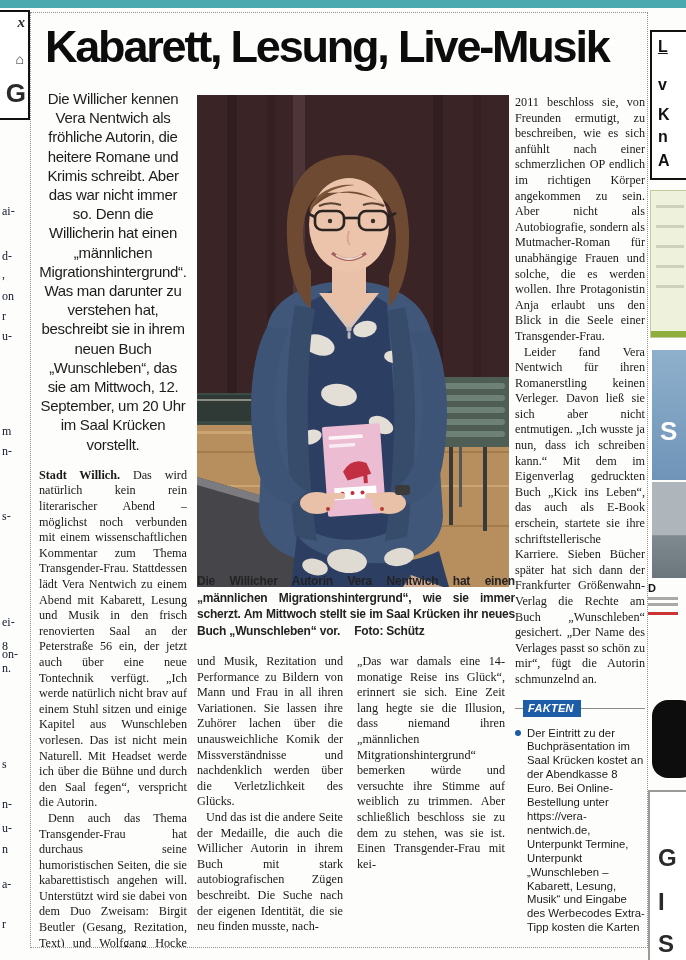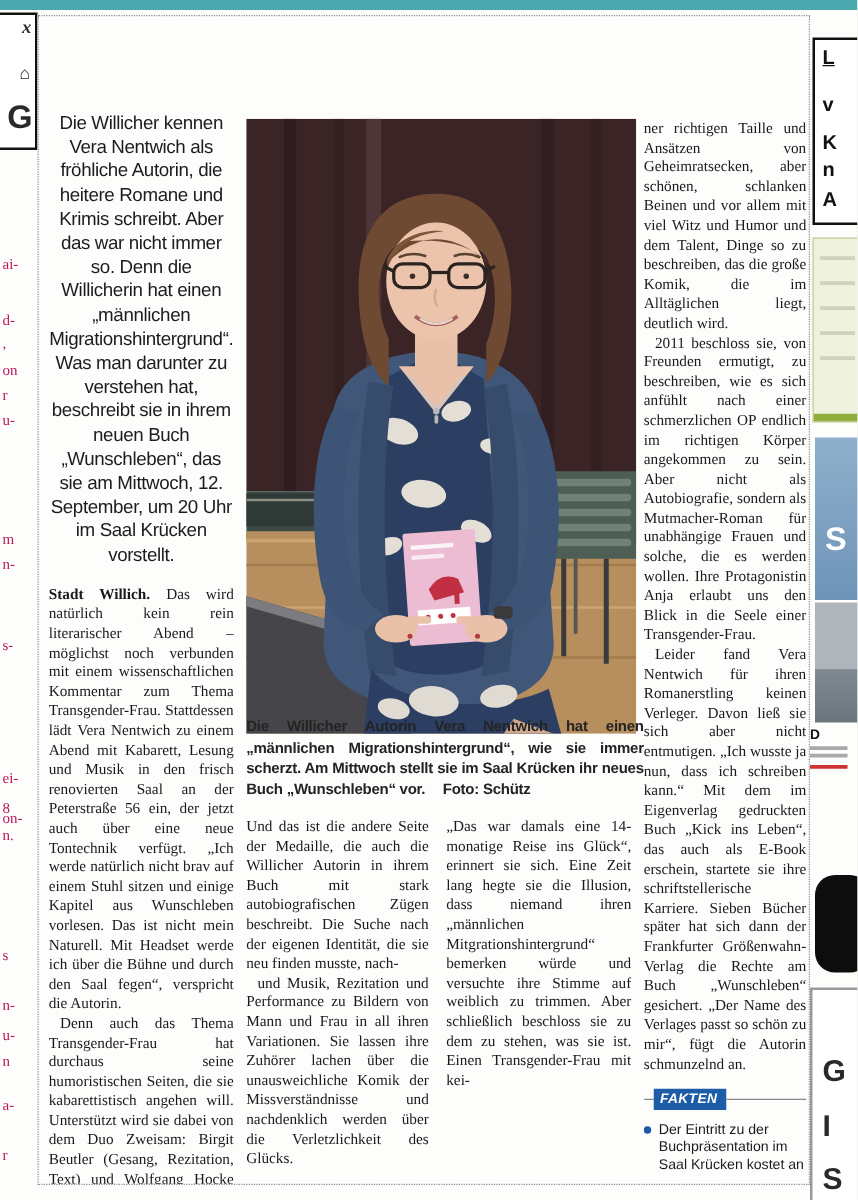--- a/index.html
+++ b/index.html
@@ -42,21 +42,21 @@
   .fakten-label{background:#1d5ca7;color:#fff;font:700 11px/1 "Liberation Sans",sans-serif;
                 font-style:italic;padding:3px 7px 3px 5px;letter-spacing:.3px;}
   .fakten-list{font:400 11.3px/13.9px "Liberation Sans",sans-serif;color:#1b1b1b;
                text-align:left;}
   .fakten-item{position:relative;padding-left:12px;}
   .fakten-item .dot{position:absolute;left:0;top:3px;width:6px;height:6px;border-radius:50%;
                     background:#1d5ca7;}
 
   
   .edge{position:absolute;font-family:"Liberation Serif",serif;color:#2a2a2a;}
-  .frag{position:absolute;left:2px;font:12px/12px "Liberation Serif",serif;color:#be185d;}
+  .frag{position:absolute;left:2px;font:12px/12px "Liberation Serif",serif;color:#0f172a;}
   .leftbox{position:absolute;left:-6px;top:10px;width:32px;height:106px;background:#fff;
            border:2px solid #111;}
   .leftbox .x{position:absolute;right:3px;top:2px;font:italic 700 15px "Liberation Serif",serif;}
   .leftbox .house{position:absolute;right:4px;top:40px;font-size:14px;}
   .leftbox .g{position:absolute;right:2px;top:68px;font:700 26px/26px "Liberation Sans",sans-serif;}
   .rightbox1{position:absolute;right:-8px;top:30px;width:40px;height:146px;background:#fff;
              border:2px solid #111;font:700 16px "Liberation Sans",sans-serif;color:#111;}
   .rightbox1 span{position:absolute;left:6px;}
   .greenbox{position:absolute;right:-8px;top:190px;width:42px;height:146px;background:#eef2dc;
             border:1px solid #c2cb9a;}
@@ -137,20 +137,21 @@
     </div>
     <div class="blackblob"></div>
     <div class="whitebox">
       <span style="top:52px">G</span>
       <span style="top:96px">I</span>
       <span style="top:138px">S</span>
     </div>
   </div>
 
   <div class="article">
+    <h1 class="headline">Kabarett, Lesung, Live-Musik</h1>
 
     <div class="col col1">
       <div class="intro">Die Willicher kennen Vera Nentwich als fröhliche Autorin, die heitere Romane und Krimis schreibt. Aber das war nicht immer so. Denn die Willicherin hat einen „männlichen Migrationshintergrund“. Was man darunter zu verstehen hat, beschreibt sie in ihrem neuen Buch „Wunschleben“, das sie am Mittwoch, 12. September, um 20 Uhr im Saal Krücken vorstellt.</div>
       <p><span class="lead-in">Stadt Willich.</span><span> Das wird natürlich kein rein literarischer Abend – möglichst noch verbunden mit einem wissenschaftlichen Kommentar zum Thema Transgender-Frau. Stattdessen lädt Vera Nentwich zu einem Abend mit Kabarett, Lesung und Musik in den frisch renovierten Saal an der Peterstraße 56 ein, der jetzt auch über eine neue Tontechnik verfügt. „Ich werde natürlich nicht brav auf einem Stuhl sitzen und einige Kapitel aus Wunschleben vorlesen. Das ist nicht mein Naturell. Mit Headset werde ich über die Bühne und durch den Saal fegen“, verspricht die Autorin.</span></p>
       <p>Denn auch das Thema Transgender-Frau hat durchaus seine humoristischen Seiten, die sie kabarettistisch angehen will. Unterstützt wird sie dabei von dem Duo Zweisam: Birgit Beutler (Gesang, Rezitation, Text) und Wolfgang Hocke (Gitarre, Gesang, Komposition) verbinden in ihren Eigenkompositionen Wort</p>
     </div>
 
     <div class="photo">
       <svg width="312" height="492" viewBox="0 0 312 492" xmlns="http://www.w3.org/2000/svg">
 
@@ -263,29 +264,28 @@
           <path d="M139,160 Q152,168 165,160" stroke="#e8d5cb" stroke-width="2" fill="none"></path>
         </g>
       </svg>
     </div>
 
     <div class="caption">
       <span>Die Willicher Autorin Vera Nentwich hat einen „männlichen Migrationshintergrund“, wie sie immer scherzt. Am Mittwoch stellt sie im Saal Krücken ihr neues Buch „Wunschleben“ vor.</span><span class="credit">Foto: Schütz</span>
     </div>
 
     <div class="col col2">
+      <p>und Musik, Rezitation und Performance zu Bildern von Mann und Frau in all ihren Variationen. Sie lassen ihre Zuhörer lachen über die unausweichliche Komik der Missverständnisse und nachdenklich werden über die Verletzlichkeit des Glücks.</p>
       <p>Und das ist die andere Seite der Medaille, die auch die Willicher Autorin in ihrem Buch mit stark autobiografischen Zügen beschreibt. Die Suche nach der eigenen Identität, die sie neu finden musste, nach-</p>
-      <p>und Musik, Rezitation und Performance zu Bildern von Mann und Frau in all ihren Variationen. Sie lassen ihre Zuhörer lachen über die unausweichliche Komik der Missverständnisse und nachdenklich werden über die Verletzlichkeit des Glücks.</p>
     </div>
     <div class="col col3">
       <p>„Das war damals eine 14-monatige Reise ins Glück“, erinnert sie sich. Eine Zeit lang hegte sie die Illusion, dass niemand ihren „männlichen Mitgrationshintergrund“ bemerken würde und versuchte ihre Stimme auf weiblich zu trimmen. Aber schließlich beschloss sie zu dem zu stehen, was sie ist. Einen Transgender-Frau mit kei-</p>
     </div>
 
     <div class="col col4">
-      <p>ner richtigen Taille und Ansätzen von Geheimratsecken, aber schönen, schlanken Beinen und vor allem mit viel Witz und Humor und dem Talent, Dinge so zu beschreiben, das die große Komik, die im Alltäglichen liegt, deutlich wird.</p>
       <p>2011 beschloss sie, von Freunden ermutigt, zu beschreiben, wie es sich anfühlt nach einer schmerzlichen OP endlich im richtigen Körper angekommen zu sein. Aber nicht als Autobiografie, sondern als Mutmacher-Roman für unabhängige Frauen und solche, die es werden wollen. Ihre Protagonistin Anja erlaubt uns den Blick in die Seele einer Transgender-Frau.</p>
       <p>Leider fand Vera Nentwich für ihren Romanerstling keinen Verleger. Davon ließ sie sich aber nicht entmutigen. „Ich wusste ja nun, dass ich schreiben kann.“ Mit dem im Eigenverlag gedruckten Buch „Kick ins Leben“, das auch als E-Book erschein, startete sie ihre schriftstellerische Karriere. Sieben Bücher später hat sich dann der Frankfurter Größenwahn-Verlag die Rechte am Buch „Wunschleben“ gesichert. „Der Name des Verlages passt so schön zu mir“, fügt die Autorin schmunzelnd an.</p>
       <div class="fakten-head">
         <div class="rule"></div>
         <div class="fakten-label">FAKTEN</div>
         <div class="rule long"></div>
       </div>
       <div class="fakten-list">
         <div class="fakten-item">
           <span class="dot"></span>

